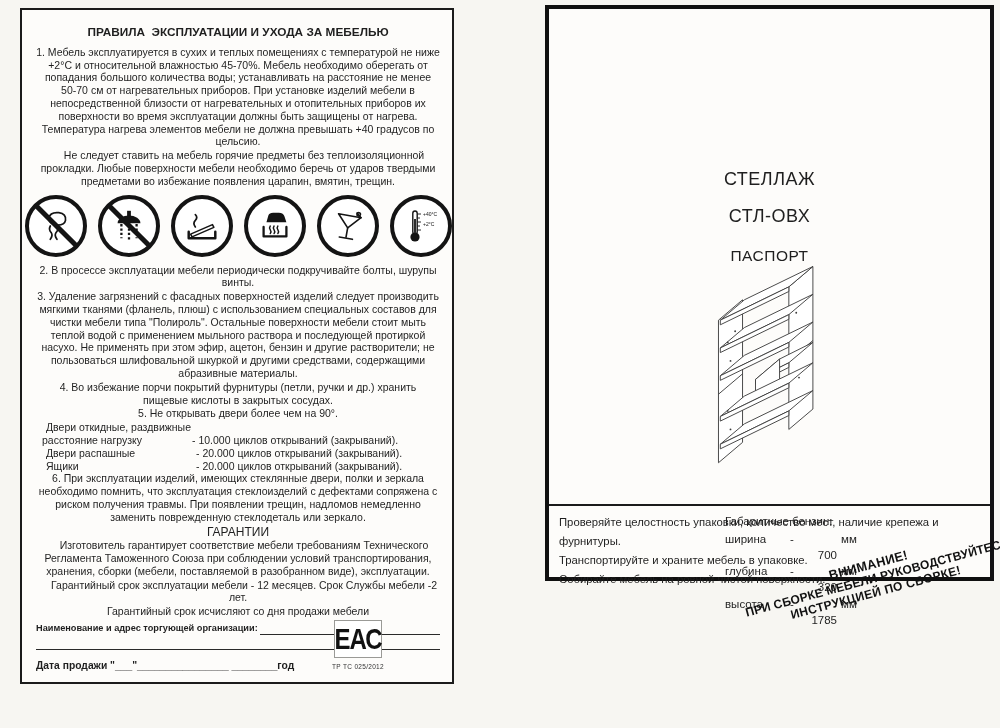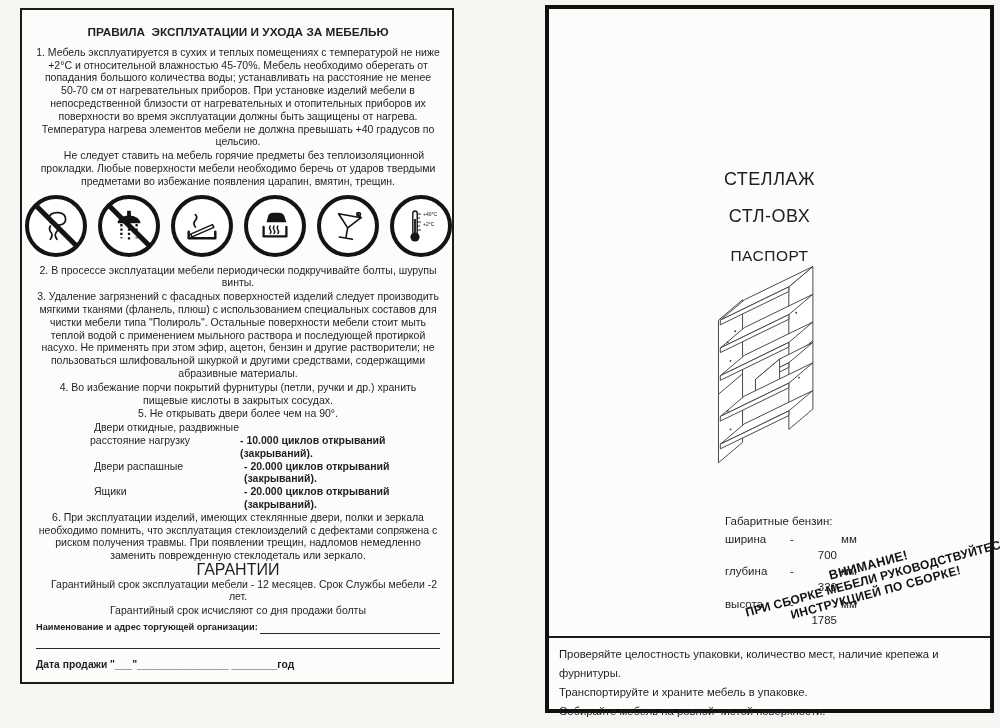--- a/index.html
+++ b/index.html
@@ -23,36 +23,36 @@
   .para{margin:0 0 1px 0;text-align:center;}
   .indent{text-indent:12px;}
   .picto-row{display:flex;justify-content:center;gap:11px;margin:7px 0 7px 0;}
   .picto{width:54px;height:54px;border:4px solid #141414;border-radius:50%;
          position:relative;background:#fff;flex:0 0 auto;
          display:flex;align-items:center;justify-content:center;}
   .picto svg{display:block;}
   .slash{position:absolute;left:-2px;top:50%;width:58px;height:5px;margin-top:-2.5px;
          background:#141414;transform:rotate(45deg);border-radius:2px;}
   .p5row{display:flex;}
-  .p5label{width:150px;padding-left:10px;flex:0 0 auto;margin-left:48px;}
-  .p5val{flex:1;font-weight:bold;}
-  .center-head{text-align:center;font-size:16px;margin:2px 0 1px 0;}
+  .p5label{width:150px;padding-left:10px;flex:0 0 auto;}
+  .p5val{flex:1;}
+  .center-head{text-align:center;font-size:12px;margin:2px 0 1px 0;}
   .org-line{display:flex;align-items:flex-end;font-weight:bold;font-size:9.2px;margin-top:4px;}
   .org-fill{flex:1;border-bottom:1px solid #2a2a2a;height:11px;margin-left:2px;}
   .rule-line{border-bottom:1.5px solid #2a2a2a;height:14px;margin-bottom:10px;}
   .date-line{font-weight:bold;font-size:10.3px;margin-bottom:2px;}
   .eac-block{position:absolute;right:58px;bottom:8px;width:72px;text-align:center;}
   .eac-box{width:46px;height:36px;border:1.5px solid #9a9a96;margin:0 auto;
            display:flex;align-items:center;justify-content:center;background:#fff;}
   .eac-mark{font-weight:bold;font-size:24px;letter-spacing:-1px;transform:scaleY(1.25);
             font-family:"Liberation Sans",sans-serif;color:#111;}
   .eac-reg{font-size:6.5px;color:#333;margin-top:3px;letter-spacing:0.3px;}
   
   #right-page{
-    left:545px;top:5px;width:449px;height:708px;
+    left:545px;top:5px;width:449px;height:576px;
     border:4px solid #101010;
   }
   .rp-title{position:absolute;left:0;right:0;top:160px;text-align:center;}
   .rp-product{font-size:18px;letter-spacing:0.5px;}
   .rp-model{font-size:18px;letter-spacing:0.5px;margin-top:16px;}
   .rp-doc{font-size:15.5px;margin-top:20px;letter-spacing:0.5px;}
   .rp-drawing{position:absolute;left:138px;top:248px;}
   .rp-dims{position:absolute;left:176px;top:504px;font-size:11.5px;line-height:16.5px;}
   .dim-head{margin-bottom:1px;}
   .dim-row{display:flex;}
@@ -175,31 +175,38 @@
     <span class="p5val">- 20.000 циклов открываний (закрываний).</span>
   </div>
   <div class="p5row">
     <span class="p5label">Ящики</span>
     <span class="p5val">- 20.000 циклов открываний (закрываний).</span>
   </div>
 
   <p class="para">6. При эксплуатации изделий, имеющих стеклянные двери, полки и зеркала необходимо помнить, что эксплуатация стеклоизделий с дефектами сопряжена с риском получения травмы. При появлении трещин, надломов немедленно заменить поврежденную стеклодеталь или зеркало.</p>
 
   <div class="center-head">ГАРАНТИИ</div>
+  <p class="para indent">Изготовитель гарантирует соответствие мебели требованиям Технического Регламента Таможенного Союза  при соблюдении условий транспортирования, хранения, сборки (мебели, поставляемой в разобранном виде), эксплуатации.</p>
   <p class="para indent">Гарантийный срок эксплуатации мебели - 12 месяцев. Срок Службы мебели -2 лет.</p>
-  <p class="para">Гарантийный срок исчисляют со дня продажи болты</p>
+  <p class="para">Гарантийный срок исчисляют со дня продажи мебели</p>
 
   <div class="org-line">
     <span>Наименование и адрес торгующей организации:</span>
     <span class="org-fill"></span>
   </div>
   <div class="rule-line"></div>
 
   <div class="date-line">Дата продажи "___"________________   ________год</div>
 
+  <div class="eac-block">
+    <div class="eac-box">
+      <span class="eac-mark">ЕАС</span>
+    </div>
+    <div class="eac-reg">ТР ТС 025/2012</div>
+  </div>
 </div>
 
 <div class="page" id="right-page">
   <div class="rp-title">
     <div class="rp-product">СТЕЛЛАЖ</div>
     <div class="rp-model">СТЛ-ОВХ</div>
     <div class="rp-doc">ПАСПОРТ</div>
   </div>
 
   <div class="rp-drawing">

